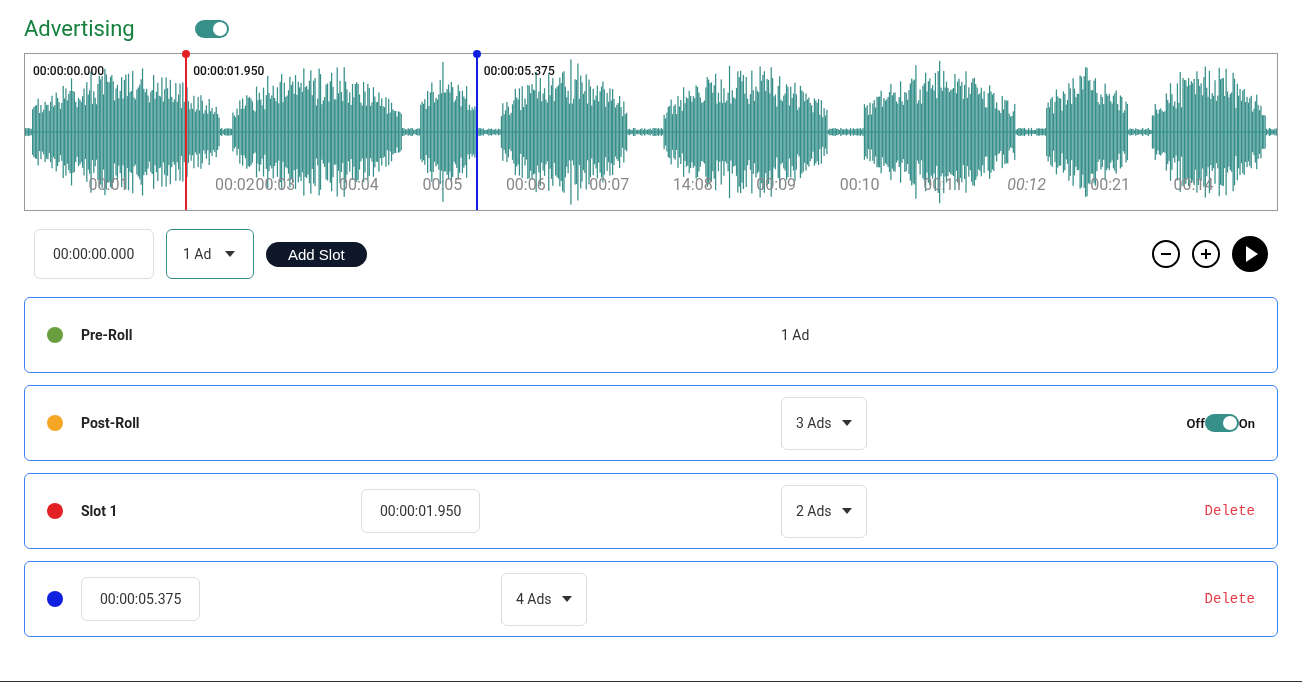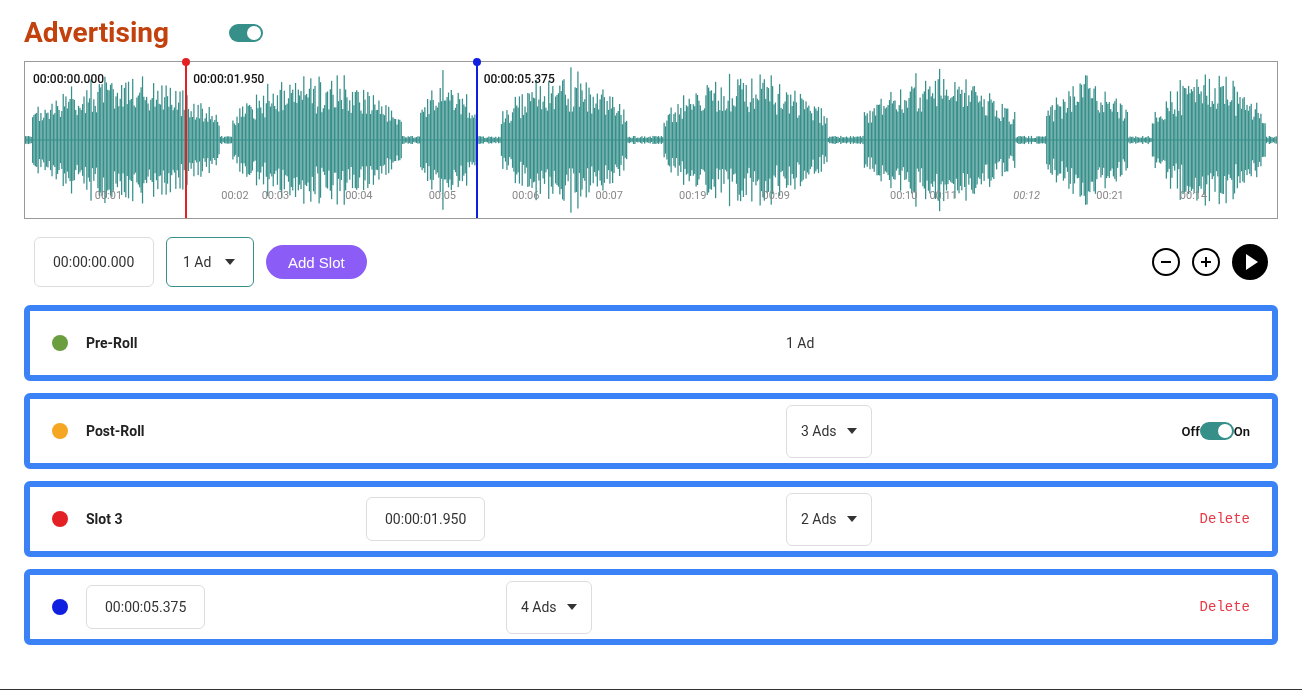--- a/index.html
+++ b/index.html
@@ -14,23 +14,23 @@
   .container {
     padding: 16px 24px;
   }
   .header-row {
     display: flex;
     align-items: center;
     gap: 60px;
     margin-bottom: 12px;
   }
   .header-title {
-    font-size: 28px;
-    font-weight: 700;
-    color: #c2410c;
+    font-size: 22px;
+    font-weight: 400;
+    color: #15803d;
   }
   .toggle {
     position: relative;
     width: 34px;
     height: 18px;
     border-radius: 9px;
     background: #378f8a;
     cursor: pointer;
   }
   .toggle::after {
@@ -53,21 +53,21 @@
   .wave-tstamp {
     position: absolute;
     top: 10px;
     font-size: 12px;
     color: #111;
     font-weight: 500;
   }
   .wave-tick-label {
     position: absolute;
     bottom: 16px;
-    font-size: 11px;
+    font-size: 16px;
     color: #888;
     transform: translateX(-50%);
     pointer-events: none;
   }
   .wave-marker {
     position: absolute;
     top: 0;
     bottom: 0;
     width: 2px;
   }
@@ -111,23 +111,23 @@
     cursor: pointer;
     background:#fff;
   }
   .caret-down {
     width: 0; height: 0;
     border-left: 5px solid transparent;
     border-right: 5px solid transparent;
     border-top: 6px solid #333;
   }
   .btn-primary {
-    height: 34px;
+    height: 25px;
     border-radius: 21px;
-    background: #8b5cf6;
+    background: #0f172a;
     color: #fff;
     border: none;
     padding: 0 22px;
     font-size: 15px;
     font-weight: 500;
     cursor: pointer;
   }
   .spacer { flex: 1; }
   .circle-btn {
     width: 28px;
@@ -153,21 +153,21 @@
     cursor: pointer;
   }
   .play-triangle {
     width: 0; height: 0;
     border-top: 8px solid transparent;
     border-bottom: 8px solid transparent;
     border-left: 12px solid #fff;
     margin-left: 3px;
   }
   .slot-card {
-    border: 6px solid #3b82f6;
+    border: 1px solid #3b82f6;
     border-radius: 6px;
     padding: 0 22px;
     height: 76px;
     display: flex;
     align-items: center;
     margin-bottom: 12px;
   }
   .slot-dot {
     width: 16px;
     height: 16px;
@@ -1149,23 +1149,23 @@
       </svg>
     <div class="wave-tstamp" style="left:8px">00:00:00.000</div>
 
   <div class="wave-tick-label" style="left: 6.66667%;">00:01</div>
       <div class="wave-tick-label" style="left: 13.3333%; margin-left: 43px;">00:02</div>
       <div class="wave-tick-label" style="left: 20%;">00:03</div>
       <div class="wave-tick-label" style="left: 26.6667%;">00:04</div>
       <div class="wave-tick-label" style="left: 33.3333%;">00:05</div>
       <div class="wave-tick-label" style="left: 40%;">00:06</div>
       <div class="wave-tick-label" style="left: 46.6667%;">00:07</div>
-      <div class="wave-tick-label" style="left: 53.3333%;">00:19</div>
+      <div class="wave-tick-label" style="left: 53.3333%;">14:08</div>
       <div class="wave-tick-label" style="left: 60%;">00:09</div>
-      <div class="wave-tick-label" style="left: 66.6667%; margin-left: 44px;">00:10</div>
+      <div class="wave-tick-label" style="left: 66.6667%;">00:10</div>
       <div class="wave-tick-label" style="left: 73.3333%;">00:11</div>
       <div class="wave-tick-label" style="left: 80%; font-style: italic;">00:12</div>
       <div class="wave-tick-label" style="left: 86.6667%;">00:21</div>
       <div class="wave-tick-label" style="left: 93.3333%;">00:14</div>
       <div class="wave-marker" style="left: 12.8%; background: rgb(227, 33, 36);">
         <div class="wave-marker-dot" style="background: rgb(227, 33, 36);"></div>
       </div>
       <div class="wave-tstamp" style="left: calc(12.8% + 8px);">00:00:01.950</div>
       <div class="wave-marker" style="left: 36%; background: rgb(16, 32, 224);">
         <div class="wave-marker-dot" style="background: rgb(16, 32, 224);"></div>
@@ -1214,21 +1214,21 @@
           <span class="caret-down"></span>
         </div>
         <div class="slot-right">
           <span class="off-on-label">Off</span>
           <div class="toggle"></div>
           <span class="off-on-label">On</span>
         </div>
       </div>
       <div class="slot-card">
         <div class="slot-dot" style="background: rgb(227, 33, 36);"></div>
-        <div class="slot-name">Slot 3</div>
+        <div class="slot-name">Slot 1</div>
         <div class="slot-mid">
           <div class="slot-time">00:00:01.950</div>
         </div>
         <div class="slot-ads">
           <span>2 Ads</span>
           <span class="caret-down"></span>
         </div>
         <div class="slot-right">
           <span class="delete-link">Delete</span>
         </div>

